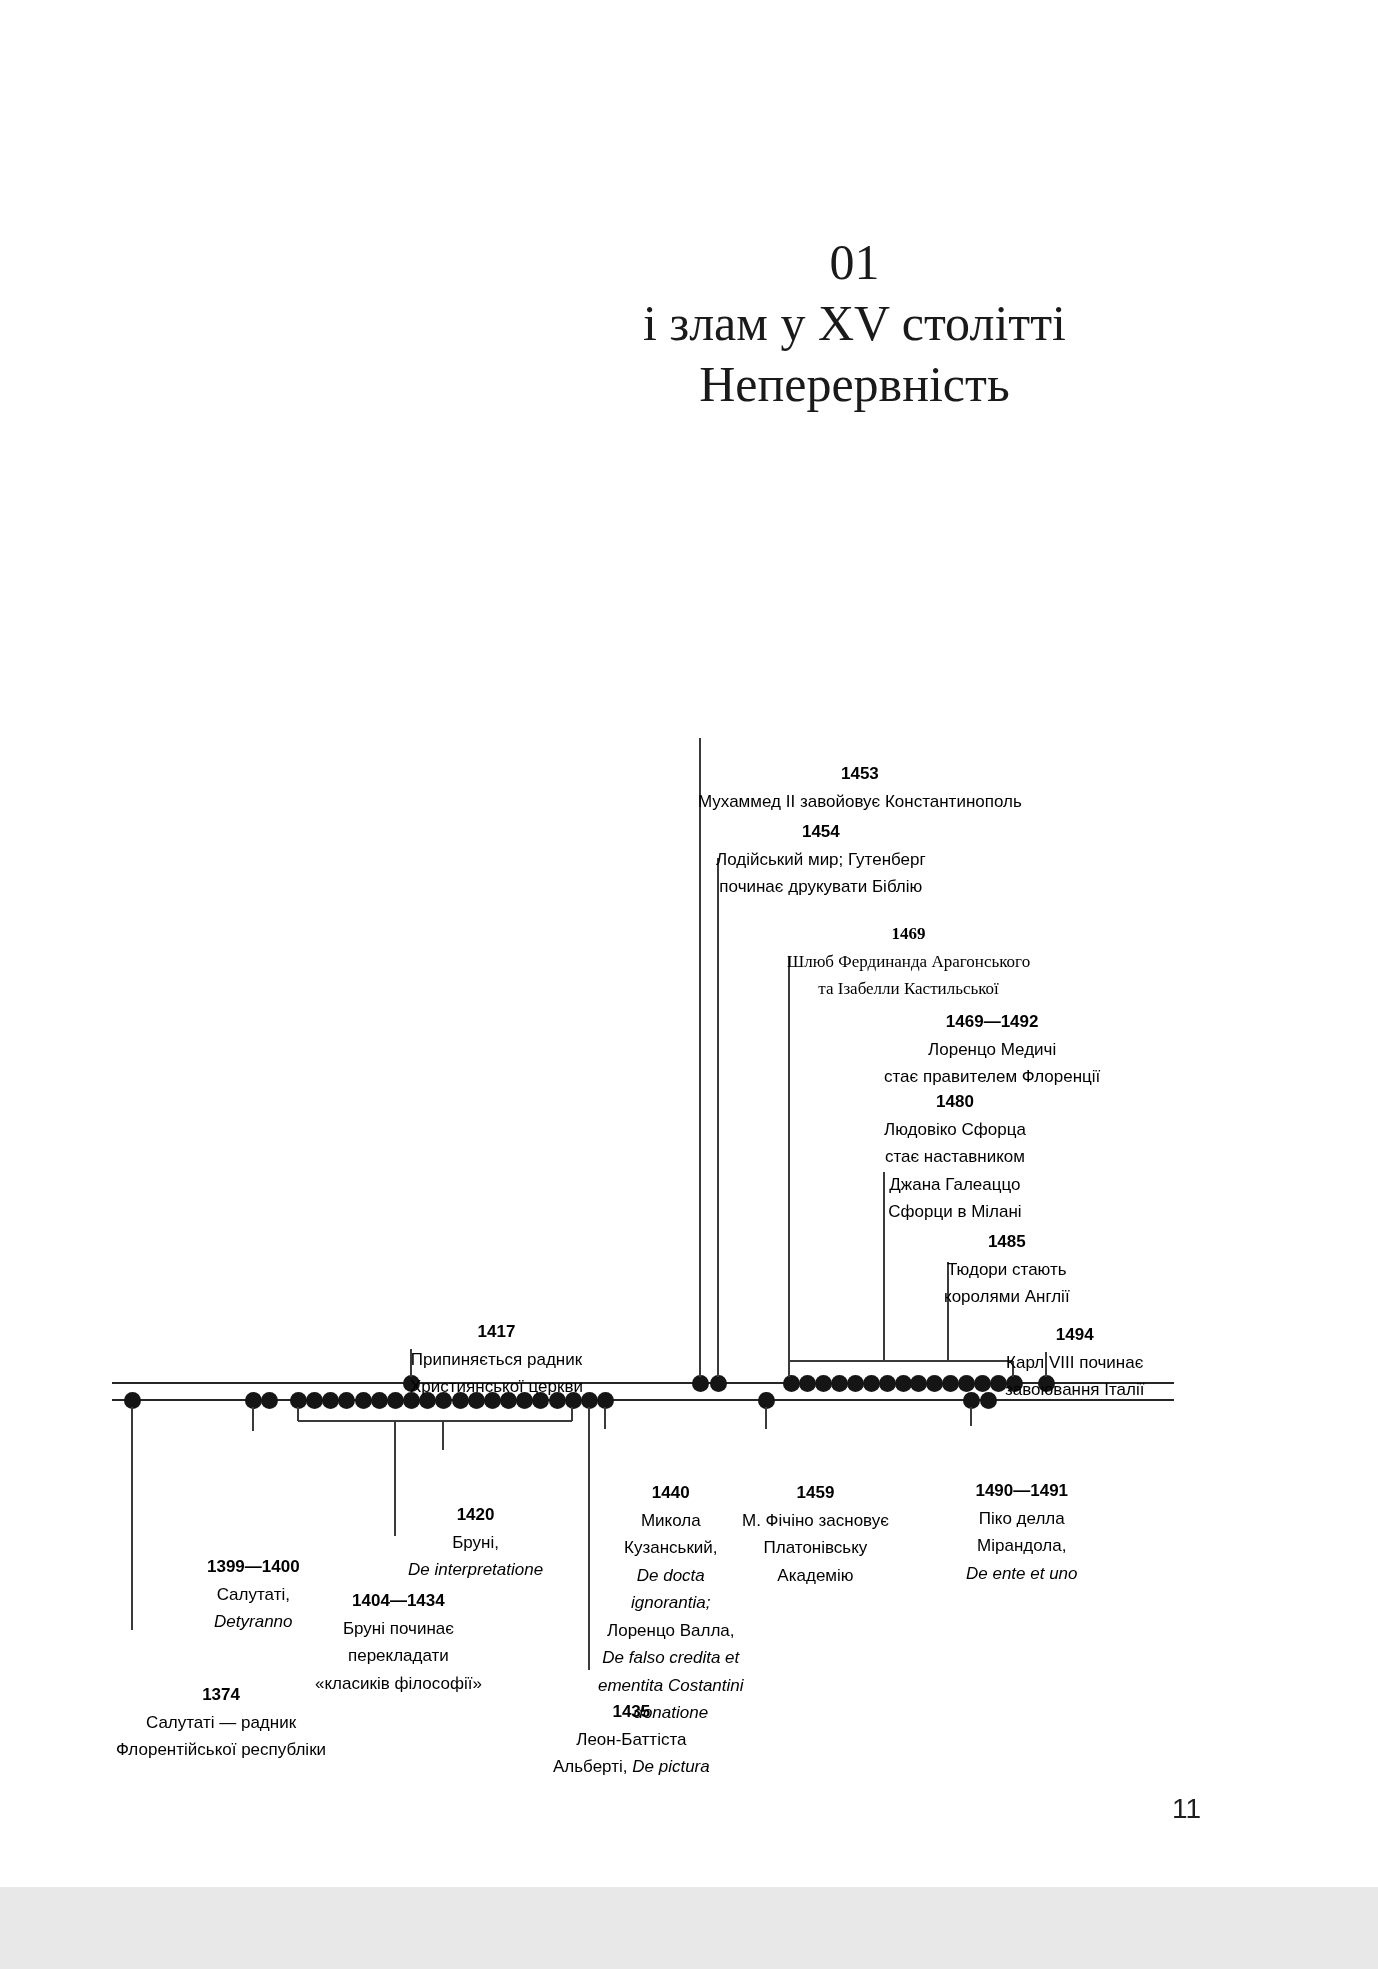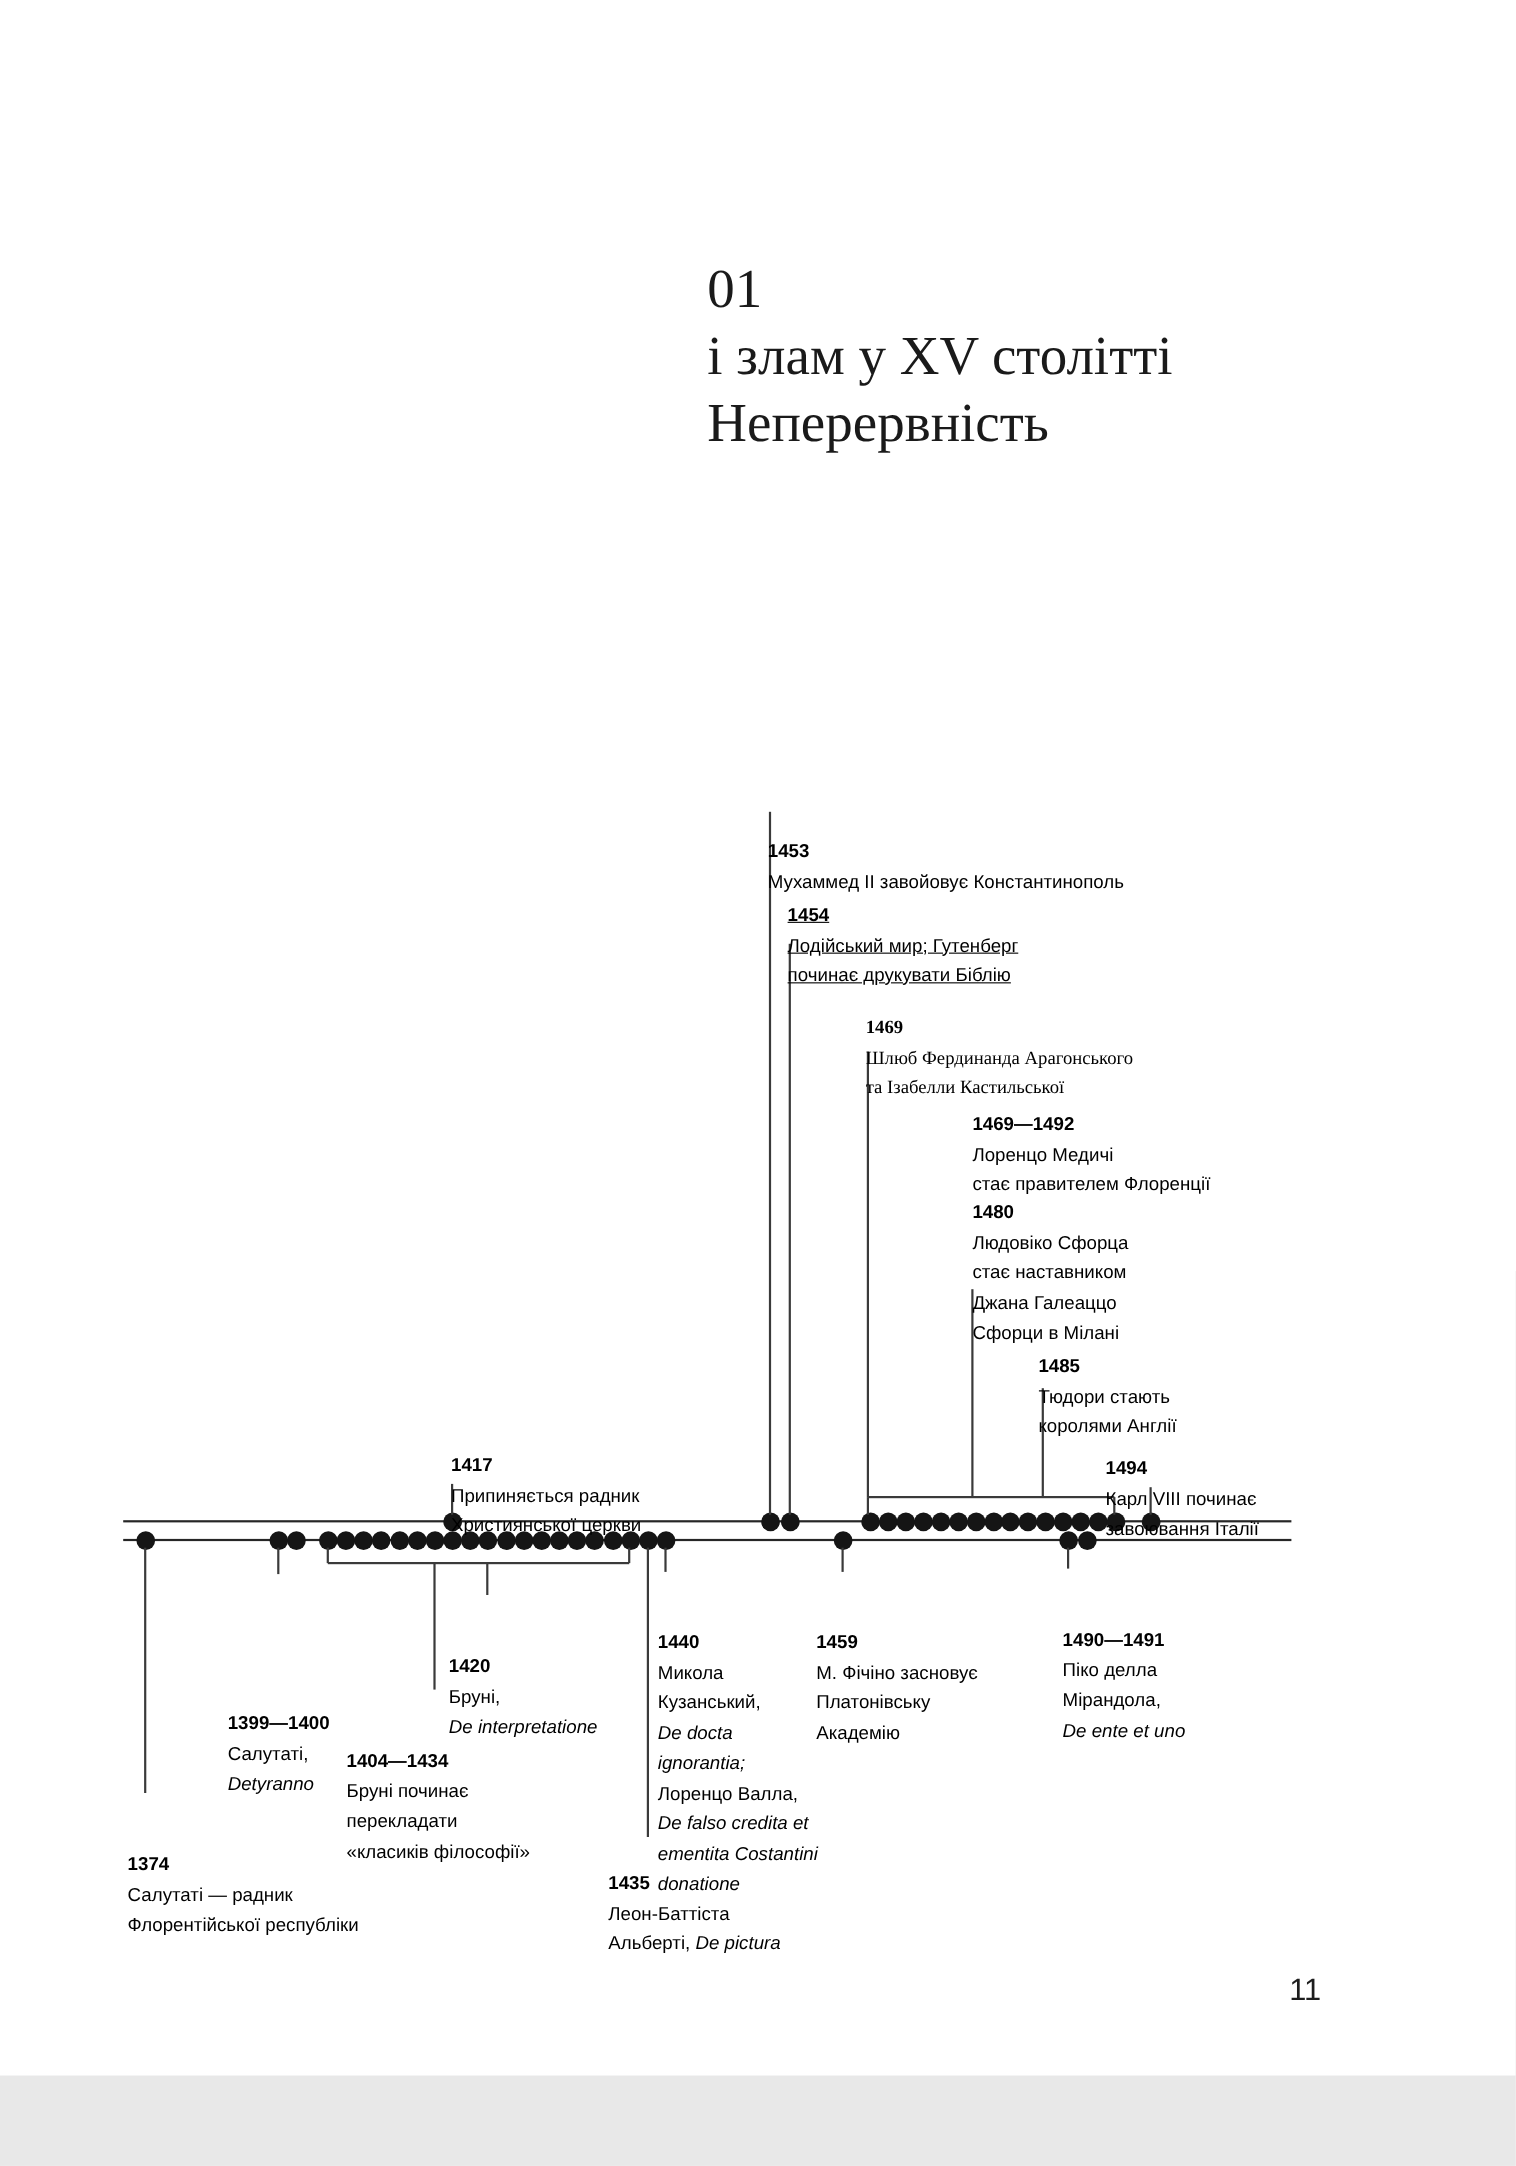--- a/index.html
+++ b/index.html
@@ -3,20 +3,21 @@
 <meta charset="utf-8">
 <style>
   html,body{margin:0;padding:0;background:#e8e8e8;}
   #book-page{
     position:relative;
     width:1378px;height:1887px;
     background:#ffffff;
     overflow:hidden;
     font-family:"Liberation Sans",sans-serif;
     color:#1d1d1d;
+    text-align:center;
   }
   
   #page-title{
     position:absolute;left:643px;top:232px;
     font-family:"Liberation Serif","DejaVu Serif",serif;
     font-size:50px;line-height:61px;font-weight:400;
     color:#1a1a1a;white-space:nowrap;
   }
   
   .event{
@@ -113,21 +114,21 @@
       <div class="conn" style="left: 588.2px; top: 1407px; height: 263px;"></div>
       <div class="conn" style="left: 604.2px; top: 1407px; height: 22px;"></div>
       <div class="conn" style="left: 765.2px; top: 1407px; height: 22px;"></div>
       <div class="conn" style="left: 970.2px; top: 1407px; height: 19px;"></div>
       <div class="brk" style="left: 789px; top: 1360.2px; width: 224px;"></div>
       <div class="brk" style="left: 298px; top: 1420.2px; width: 274px;"></div>
       <div class="event" style="left: 698px; top: 712px;">
         <div class="year">1453</div>
         <div><span>Мухаммед II завойовує Константинополь</span></div>
       </div>
-      <div class="event" style="left: 716px; top: 770px; text-decoration: underline;">
+      <div class="event" style="left: 716px; top: 770px;">
         <div class="year">1454</div>
         <div><span>Лодійський мир; Гутенберг</span></div>
         <div><span>починає друкувати Біблію</span></div>
       </div>
       <div class="event" style="left: 787px; top: 872px; font-family: Liberation Serif, serif;">
         <div class="year">1469</div>
         <div><span>Шлюб Фердинанда Арагонського</span></div>
         <div><span>та Ізабелли Кастильської</span></div>
       </div>
       <div class="event" style="left: 884px; top: 960px;">

